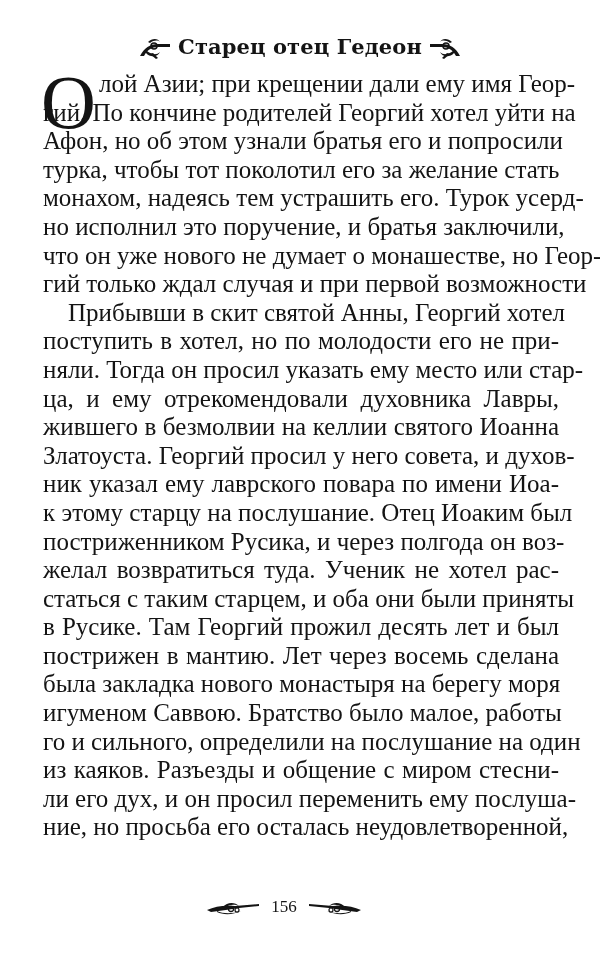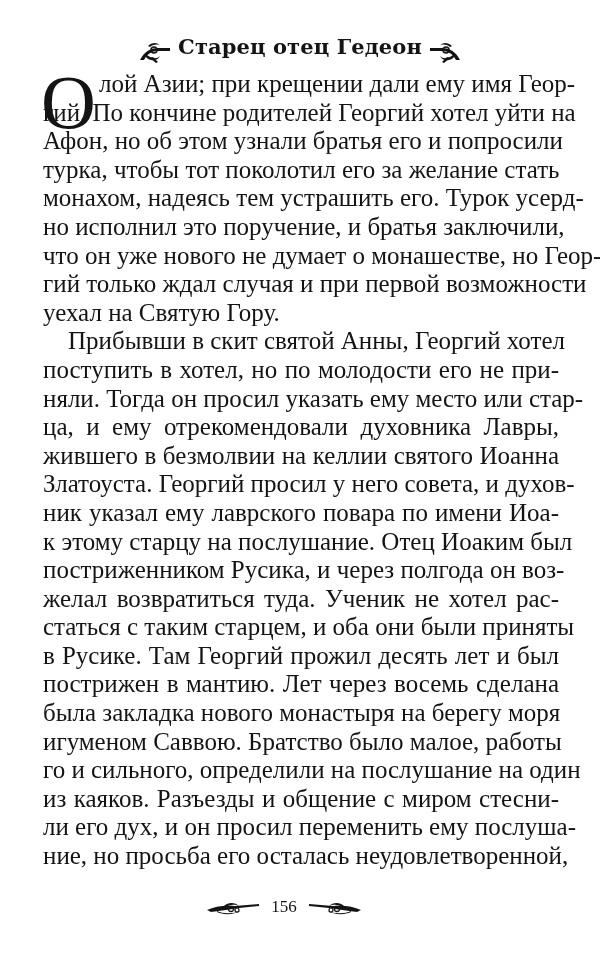--- a/index.html
+++ b/index.html
@@ -20,21 +20,21 @@
       left: 0; top: 0;
       width: 600px; height: 954px;
     }
     .header {
       position: absolute;
       top: 30px;
       left: 0;
       width: 600px;
       height: 34px;
       display: flex;
-      align-items: flex-end;
+      align-items: center;
       justify-content: center;
     }
     .header-title {
       font-family: "DejaVu Serif", serif;
       font-weight: bold;
       font-size: 21px;
       letter-spacing: 0.1px;
       margin: 0 6px;
       line-height: 34px;
     }
@@ -125,21 +125,20 @@
 
     <div>
       <div class="line dc">лой Азии; при крещении дали ему имя Геор-</div>
       <div class="line">гий. По кончине родителей Георгий хотел уйти на</div>
       <div class="line">Афон, но об этом узнали братья его и попросили</div>
       <div class="line">турка, чтобы тот поколотил его за желание стать</div>
       <div class="line">монахом, надеясь тем устрашить его. Турок усерд-</div>
       <div class="line">но исполнил это поручение, и братья заключили,</div>
       <div class="line">что он уже нового не думает о монашестве, но Геор-</div>
       <div class="line">гий только ждал случая и при первой возможности</div>
-      <div class="line last">уехал на Святую Гору.</div>
     </div>
 
     <div>
       <div class="line indent">Прибывши в скит святой Анны, Георгий хотел</div>
       <div class="line">поступить в хотел, но по молодости его не при-</div>
       <div class="line">няли. Тогда он просил указать ему место или стар-</div>
       <div class="line">ца, и ему отрекомендовали духовника Лавры,</div>
       <div class="line">жившего в безмолвии на келлии святого Иоанна</div>
       <div class="line">Златоуста. Георгий просил у него совета, и духов-</div>
       <div class="line">ник указал ему лаврского повара по имени Иоа-</div>

